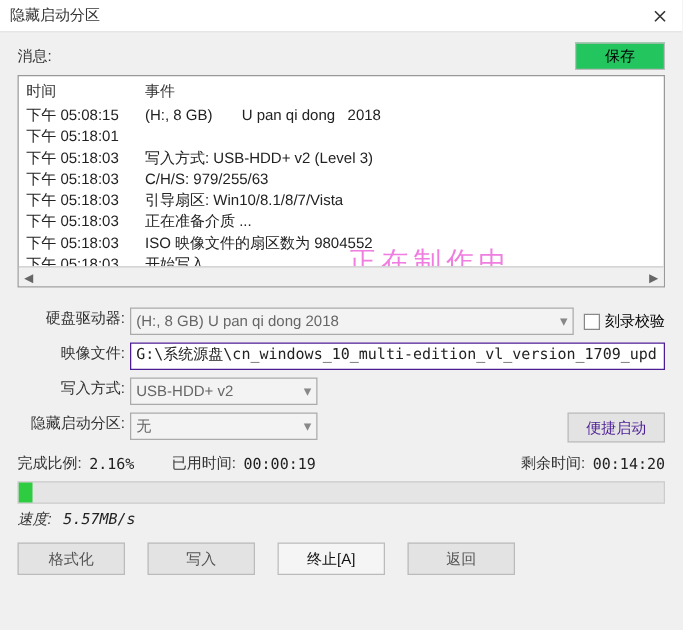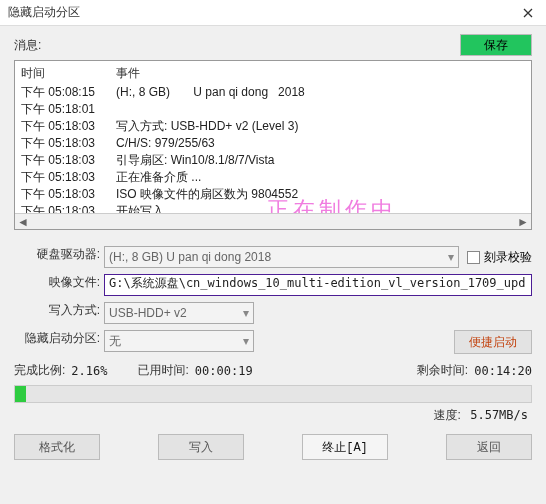--- a/index.html
+++ b/index.html
@@ -13,48 +13,48 @@
 .msg-label { flex: 1; color: #333; }
 .save-btn { width: 72px; height: 22px; background: #22c55e; border: 1px solid #bbb; cursor: pointer; }
 .log-box { border: 1px solid #999; background: #fff; height: 170px; position: relative; overflow: hidden; }
 .log-header { display: flex; padding: 4px 6px 2px 6px; font-weight: normal; color: #333; }
 .log-col-time { width: 95px; }
 .log-col-evt { flex: 1; }
 .log-rows { padding: 0 6px; }
 .log-row { display: flex; line-height: 17px; color: #222; font-family: "SimSun", monospace; }
 .log-row .t { width: 95px; white-space: pre; }
 .log-row .e { flex: 1; white-space: pre; }
-.overlay-text { position: absolute; right: 96px; bottom: 4px; color: #f07de0; font-size: 22px; letter-spacing: 4px; font-family: "SimSun"; }
+.overlay-text { position: absolute; right: 84px; bottom: 4px; color: #f07de0; font-size: 22px; letter-spacing: 4px; font-family: "SimSun"; }
 .hscroll { position: absolute; left: 0; right: 0; bottom: 0; height: 16px; background: #f0f0f0; border-top: 1px solid #ccc; display: flex; align-items: center; }
 .hscroll .arrow { width: 16px; height: 14px; display: flex; align-items: center; justify-content: center; color: #666; cursor: pointer; }
 .hscroll .track { flex: 1; height: 14px; position: relative; }
 .section-gap { height: 10px; }
 .form-row { display: flex; margin: 6px 0; }
 .form-label { width: 90px; text-align: right; padding-right: 4px; color: #333; }
 .combo { flex: 1; height: 22px; border: 1px solid #aaa; background: #f3f3f3; display: flex; align-items: center; padding: 0 4px; color: #666; font-family: "SimSun", monospace; position: relative; }
 .combo.readonly { background: #f3f3f3; }
 .combo .caret { position: absolute; right: 4px; top: 50%; transform: translateY(-50%); color: #888; }
 .text-input { flex: 1; height: 22px; border: 1px solid #4c1d95; background: #fff; padding: 0 4px; color: #222; font-family: "SimSun", monospace; overflow: hidden; white-space: nowrap; }
 .chk-wrap { display: flex; align-items: center; margin-left: 8px; }
 .chk { width: 13px; height: 13px; border: 1px solid #888; background: #fff; margin-right: 4px; }
 .short-combo { width: 150px; flex: none; }
 .mid-combo { width: 150px; flex: none; }
-.grey-btn { height: 24px; padding: 0 14px; background: #e3e3e3; border: 1px solid #bbb; color: #c2410c; cursor: pointer; }
+.grey-btn { height: 24px; padding: 0 14px; background: #e3e3e3; border: 1px solid #bbb; color: #4c1d95; cursor: pointer; }
 .stats-row { display: flex; align-items: center; margin-top: 8px; }
 .stats-row .lbl { color: #333; }
 .stats-row .val { color: #222; margin-left: 6px; margin-right: 30px; font-family: "SimSun", monospace; }
 .stats-row .spacer { flex: 1; }
 .progress-bg { height: 18px; background: #e5e5e5; border: 1px solid #ccc; margin-top: 6px; position: relative; }
 .progress-fg { height: 100%; background: #2ecc40; width: 2.16%; }
-.speed-row { text-align: right; margin-top: 4px; padding-right: 4px; }
+.speed-row { margin-top: 4px; padding-right: 4px; font-style: italic; }
 .speed-row .lbl { color: #333; }
 .speed-row .val { color: #222; margin-left: 6px; font-family: "SimSun", monospace; }
-.btn-row { display: flex; justify-content: space-between; gap: 18px; margin-top: 10px; }
+.btn-row { display: flex; justify-content: flex-start; gap: 18px; margin-top: 10px; }
 .btn-row button { width: 86px; height: 26px; background: #e3e3e3; border: 1px solid #bbb; color: #555; cursor: pointer; }
-.btn-row button.enabled { color: #111; background: #f5f5f5; font-family: Liberation Mono, monospace; }
+.btn-row button.enabled { color: #111; background: #f5f5f5; }
 </style>
 </head>
 <body>
 
 <div class="title-bar">
   <span class="title-text">隐藏启动分区</span>
   <div class="close-btn">
     <svg viewBox="0 0 10 10">
         <path d="M1 1 L9 9 M9 1 L1 9" stroke="#333" stroke-width="1.3"></path>
       </svg>

